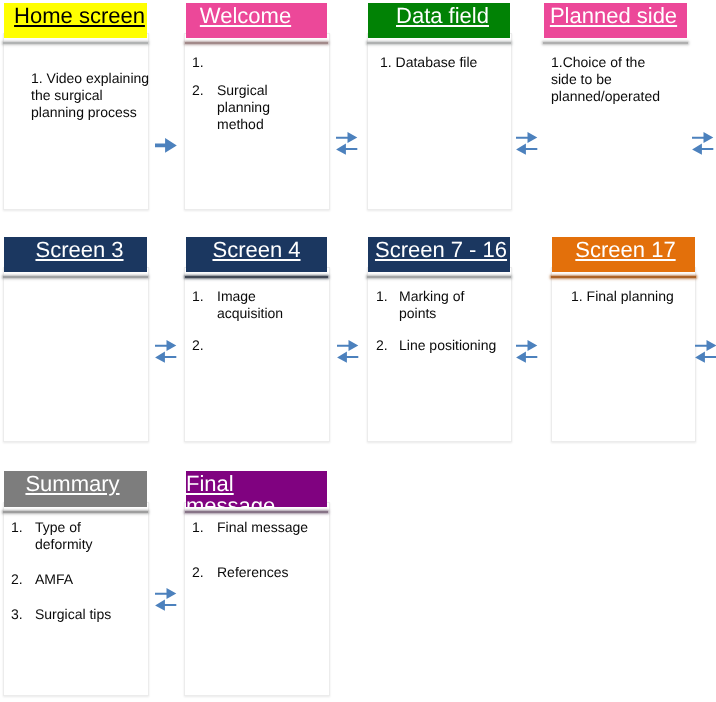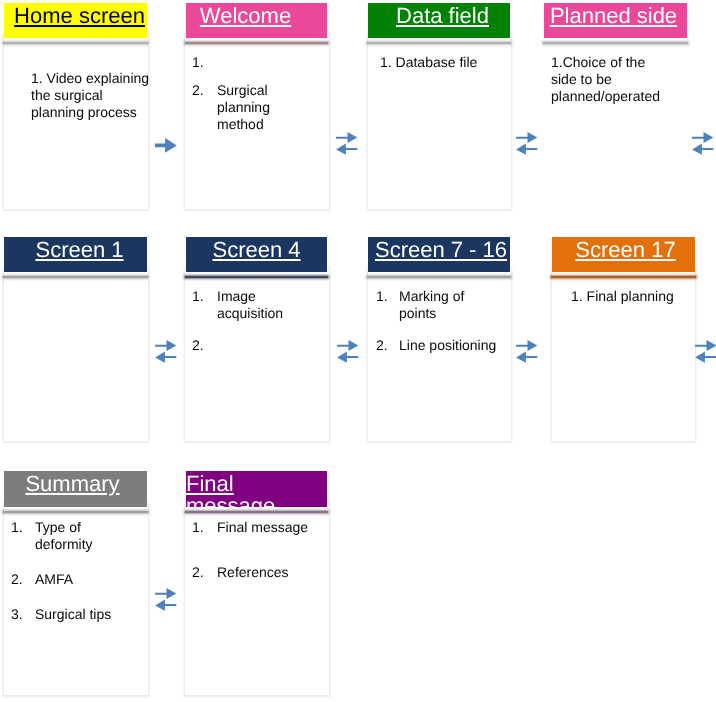--- a/index.html
+++ b/index.html
@@ -78,21 +78,21 @@
         <span style="position: relative; left: -2px; top: 2px;">Planned side</span>
       </div>
       <div class="card-list" style="left: 551px; top: 54px; width: 118px;">
         <div class="li"><span class="num">1.</span><span class="txt">Choice of the side to be planned/operated</span></div>
       </div>
     </div>
     <div class="card" style="left: 0px; top: 0px; width: 716px; height: 702px;">
       <div class="card-body" style="left: 3px; top: 267px; width: 146px; height: 175px;"></div>
       <div class="hdr-shadow" style="left: 3px; top: 276px; width: 145px; background: rgba(152, 154, 155, 0.92); box-shadow: rgba(152, 154, 155, 0.72) 0px 0px 2.5px 1px;"></div>
       <div class="card-hdr" style="left: 4px; top: 237px; width: 143px; height: 35px; background: rgb(27, 55, 96); color: rgb(255, 255, 255);">
-        <span style="position: relative; left: 4px; top: 2px;">Screen 1</span>
+        <span style="position: relative; left: 4px; top: 2px;">Screen 3</span>
       </div>
     </div>
     <div class="card" style="left: 0px; top: 0px; width: 716px; height: 702px;">
       <div class="card-body" style="left: 184px; top: 267px; width: 146px; height: 175px;"></div>
       <div class="hdr-shadow" style="left: 185px; top: 276px; width: 143px; background: rgba(50, 58, 70, 0.92); box-shadow: rgba(50, 58, 70, 0.72) 0px 0px 2.5px 1px;"></div>
       <div class="card-hdr" style="left: 186px; top: 237px; width: 141px; height: 35px; background: rgb(27, 55, 96); color: rgb(255, 255, 255);">
         <span style="position: relative; left: 0px; top: 2px;">Screen 4</span>
       </div>
       <div class="card-list" style="left: 192px; top: 288px; width: 125px;">
         <div class="li li-hang">

